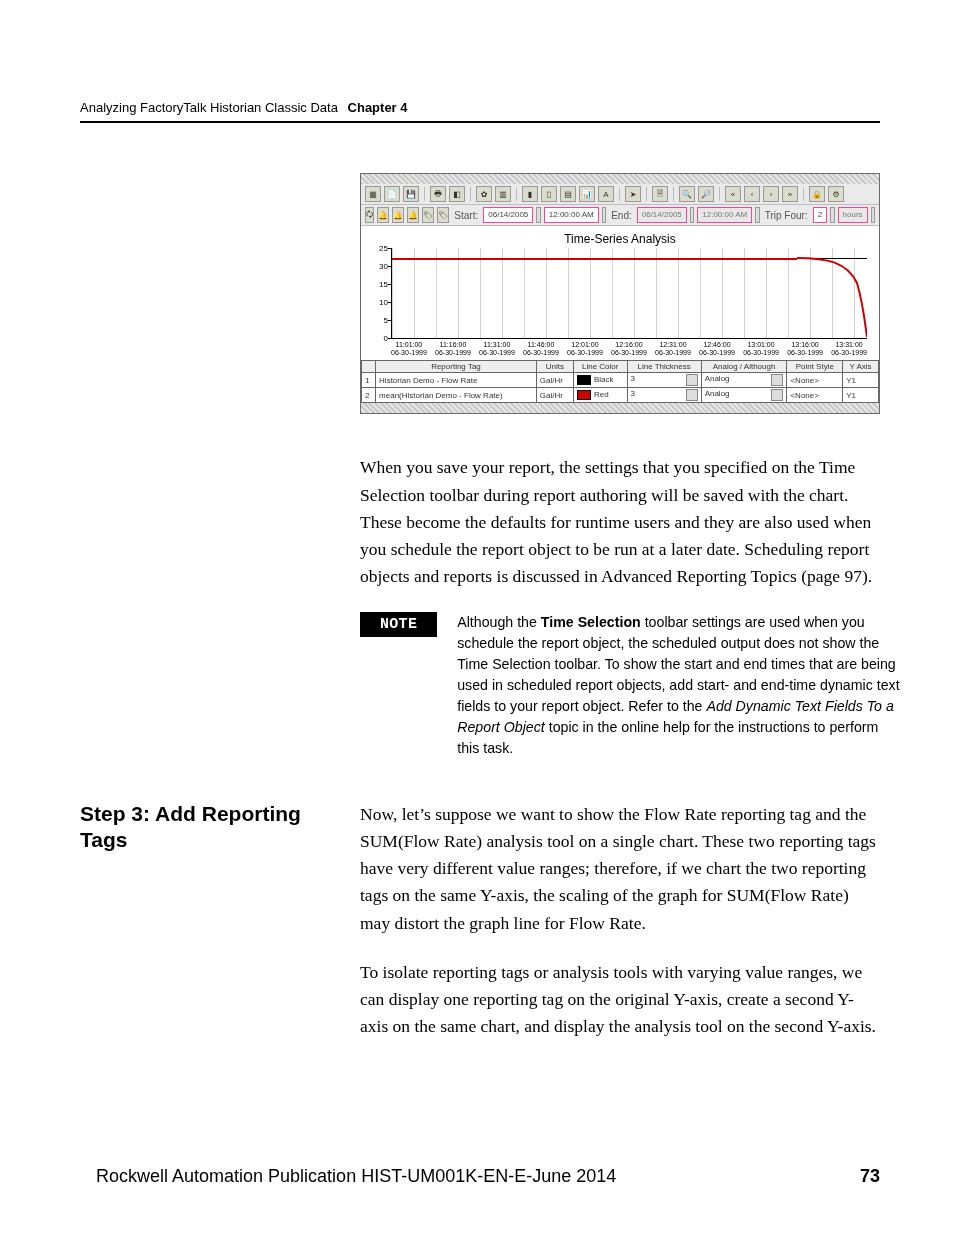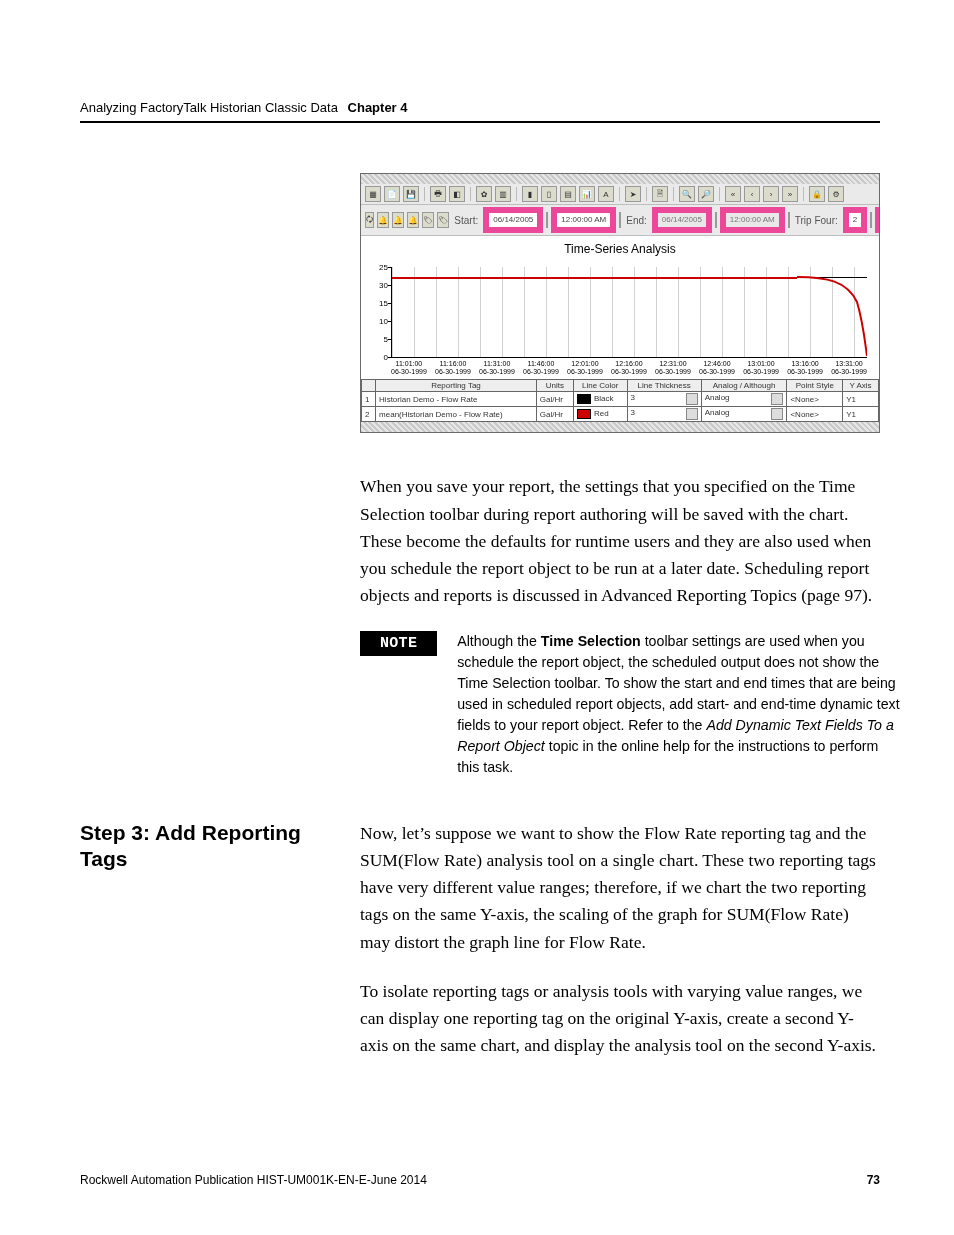--- a/index.html
+++ b/index.html
@@ -65,37 +65,37 @@
     display: inline-flex;
     align-items: center;
     justify-content: center;
     font-size: 8px;
     color: #333;
   }
   .tb-sep { width:1px; height:14px; background:#bbb; margin:0 2px; }
   .tb-label { font-size:10px; color:#555; padding:0 2px; white-space:nowrap; }
   .tb-field {
     height:14px; line-height:14px;
-    border:6px solid #ec4899; background:#fff;
+    border:1px solid #ec4899; background:#fff;
     font-size:8px; padding:0 4px; color:#444;
     white-space:nowrap;
   }
   .tb-field.grey { background:#e8e8e8; color:#777; }
   .tb-spin { width:10px; height:14px; background:#ddd; border:1px solid #999; }
 
   .chart-area {
     background:#fff;
     padding: 6px 8px 4px 8px;
   }
   .chart-title {
     text-align:center;
     font-family: Arial, sans-serif;
     font-size: 12px;
     color:#000;
-    margin-bottom: 11px;
+    margin-bottom: 2px;
   }
   .plot-box {
     position: relative;
     height: 90px;
     margin-left: 22px;
     margin-right: 4px;
     border-left: 1px solid #000;
     border-bottom: 1px solid #000;
     background:
       repeating-linear-gradient(to right, rgba(0,0,0,0.18) 0 1px, transparent 1px 22px);
@@ -196,26 +196,26 @@
   }
   .step-body {
     width: 520px;
     font-size: 17.5px;
     line-height: 1.55;
   }
   .step-body p { margin: 0 0 22px 0; }
 
   .footer {
     position:absolute;
-    left:80px; right:74px;
+    left:96px; right:74px;
     bottom: 48px;
     display:flex;
     justify-content:space-between;
     font-family: "Helvetica Neue", Arial, sans-serif;
-    font-size: 12px;
+    font-size: 18px;
   }
   .footer .pnum { font-weight:700; }
 </style>
 </head>
 <body>
 
 <div class="page">
   <div class="running-head">
     <span>Analyzing FactoryTalk Historian Classic Data</span>
     <span class="chapter">Chapter 4</span>

